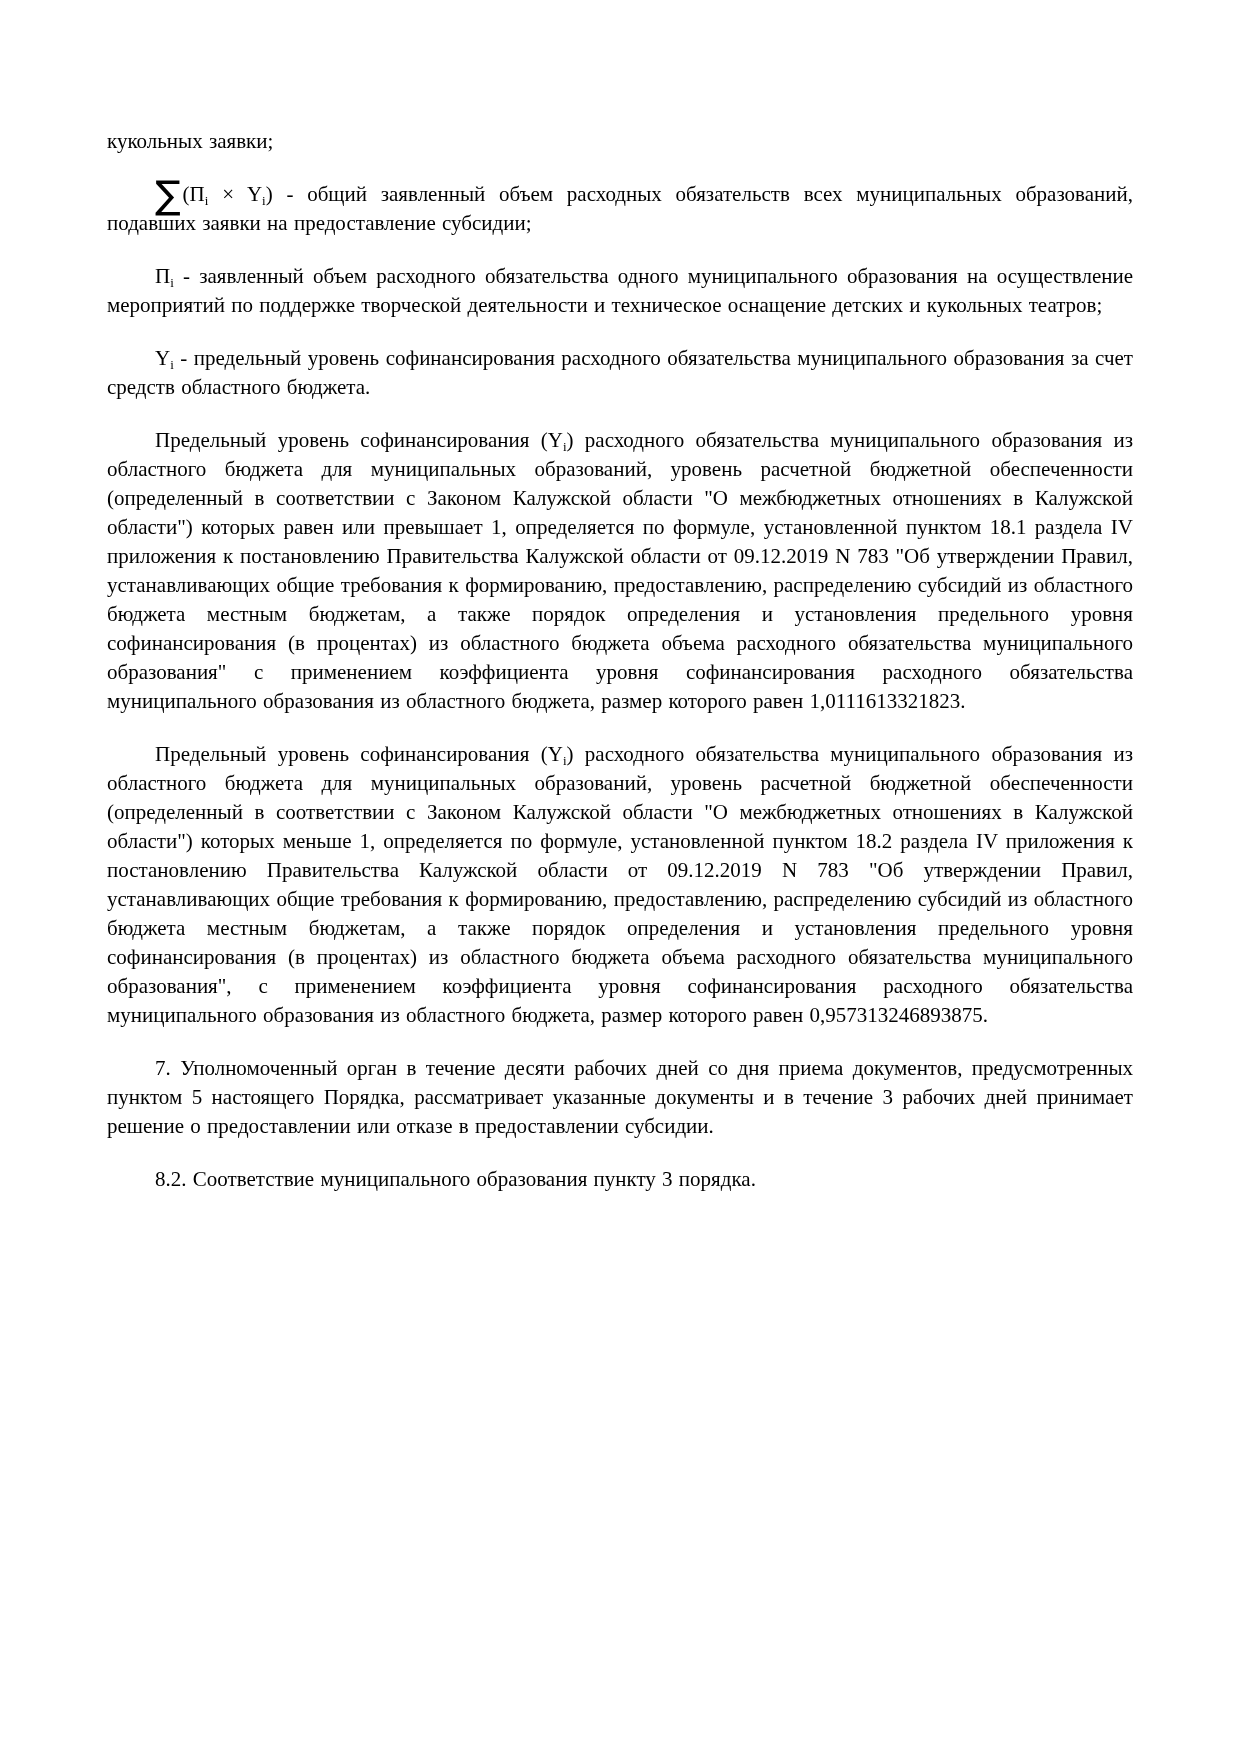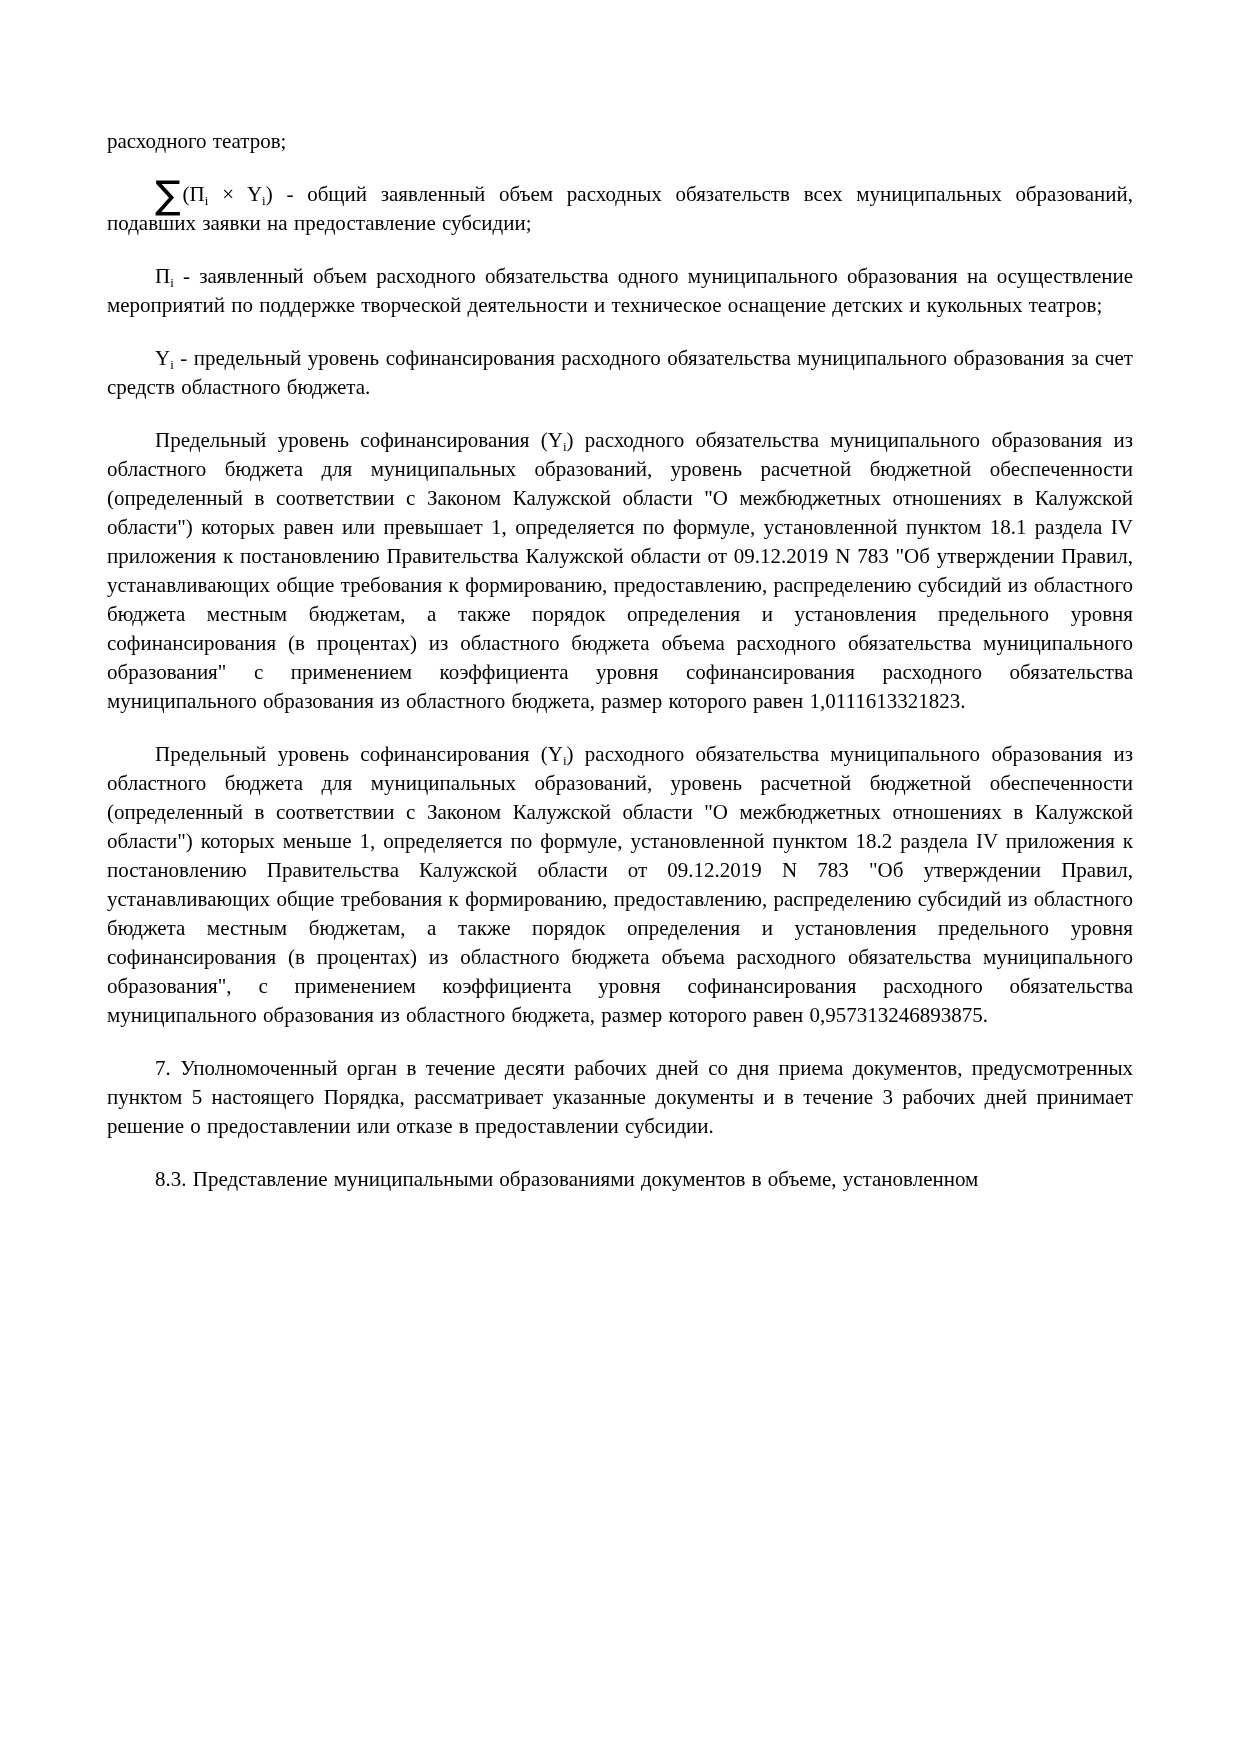--- a/index.html
+++ b/index.html
@@ -41,32 +41,32 @@
     line-height: 0;
     vertical-align: -7px;
     padding-right: 2px;
   }
 </style>
 </head>
 <body>
 
 <div class="page">
 
-  <p class="para no-indent"><span>расходного театров;</span></p>
+  <p class="para no-indent"><span>кукольных заявки;</span></p>
 
   <p class="para"><span class="sigma">∑</span><span>(П</span><sub class="sub-i">i</sub><span> × Y</span><sub class="sub-i">i</sub><span>)  -  общий заявленный объем расходных обязательств всех муниципальных образований, подавших заявки на предоставление субсидии;</span></p>
 
   <p class="para"><span>П</span><sub class="sub-i">i</sub><span> - заявленный объем расходного обязательства одного муниципального образования на осуществление мероприятий по поддержке творческой деятельности и техническое оснащение детских и кукольных театров;</span></p>
 
   <p class="para"><span>Y</span><sub class="sub-i">i</sub><span> - предельный уровень софинансирования расходного обязательства муниципального образования за счет средств областного бюджета.</span></p>
 
   <p class="para"><span>Предельный уровень софинансирования (Y</span><sub class="sub-i">i</sub><span>) расходного обязательства муниципального образования из областного бюджета для муниципальных образований, уровень расчетной бюджетной обеспеченности (определенный в соответствии с Законом Калужской области "О межбюджетных отношениях в Калужской области") которых равен или превышает 1, определяется по формуле, установленной пунктом 18.1 раздела IV приложения к постановлению Правительства Калужской области от 09.12.2019 N 783 "Об утверждении Правил, устанавливающих общие требования к формированию, предоставлению, распределению субсидий из областного бюджета местным бюджетам, а также порядок определения и установления предельного уровня софинансирования (в процентах) из областного бюджета объема расходного обязательства муниципального образования" с применением коэффициента уровня софинансирования расходного обязательства муниципального образования из областного бюджета, размер которого равен 1,0111613321823.</span></p>
 
   <p class="para"><span>Предельный уровень софинансирования (Y</span><sub class="sub-i">i</sub><span>) расходного обязательства муниципального образования из областного бюджета для муниципальных образований, уровень расчетной бюджетной обеспеченности (определенный в соответствии с Законом Калужской области "О межбюджетных отношениях в Калужской области") которых меньше 1, определяется по формуле, установленной пунктом 18.2 раздела IV приложения к постановлению Правительства Калужской области от 09.12.2019 N 783 "Об утверждении Правил, устанавливающих общие требования к формированию, предоставлению, распределению субсидий из областного бюджета местным бюджетам, а также порядок определения и установления предельного уровня софинансирования (в процентах) из областного бюджета объема расходного обязательства муниципального образования", с применением коэффициента уровня софинансирования расходного обязательства муниципального образования из областного бюджета, размер которого равен 0,957313246893875.</span></p>
 
   <p class="para"><span>7. Уполномоченный орган в течение десяти рабочих дней со дня приема документов, предусмотренных пунктом 5 настоящего Порядка, рассматривает указанные документы и в течение 3 рабочих дней принимает решение о предоставлении или отказе в предоставлении субсидии.</span></p>
 
 
 
+  <p class="para"><span>8.2. Соответствие муниципального образования пункту 3 порядка.</span></p>
 
-  <p class="para"><span>8.3. Представление муниципальными образованиями документов в объеме, установленном</span></p>
 
 </div>
 
 </body></html>

